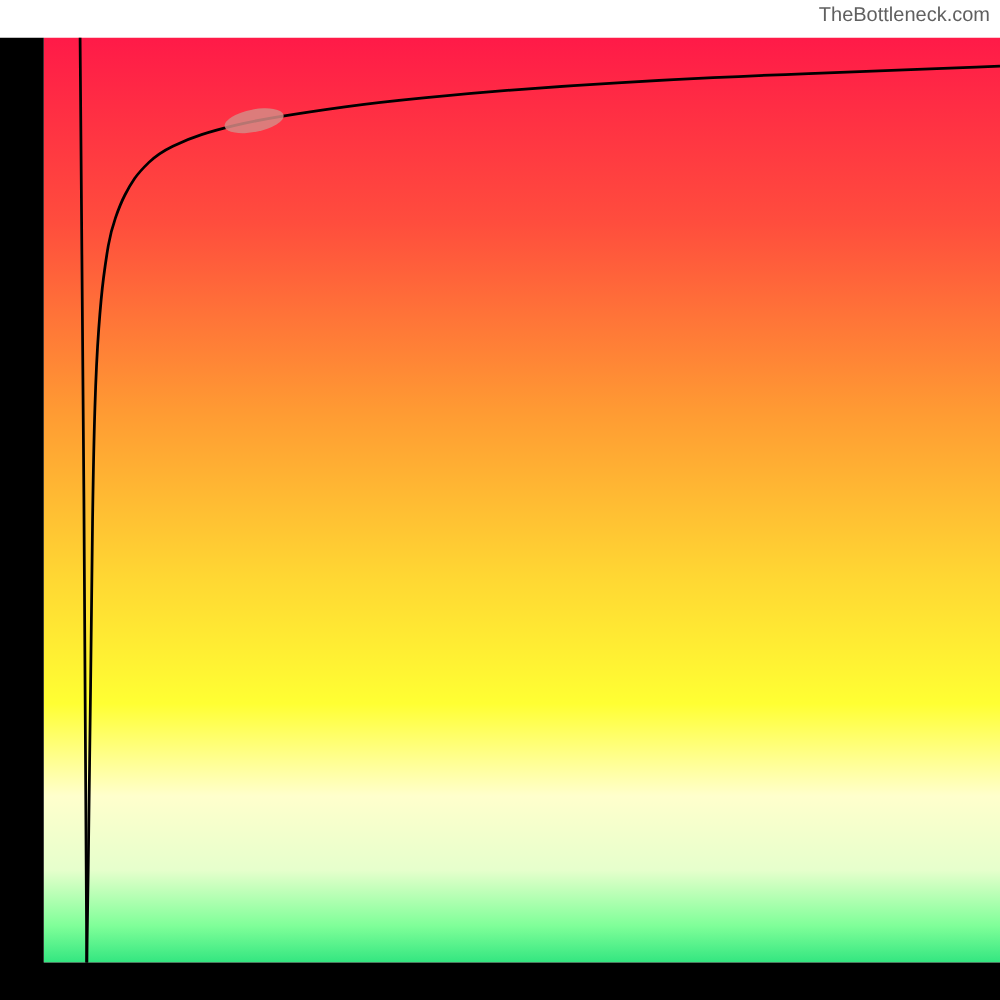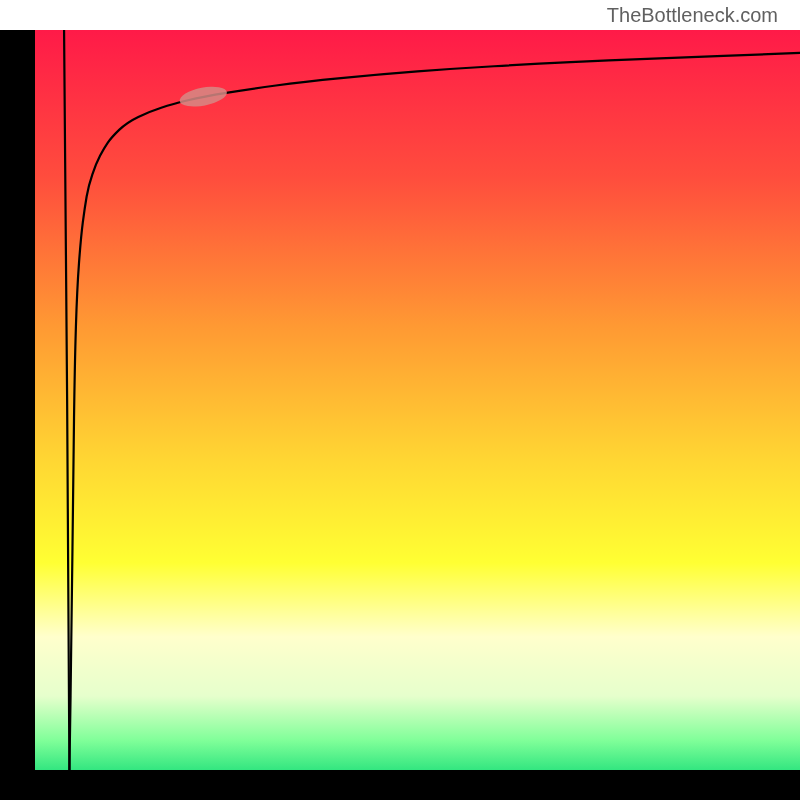--- a/index.html
+++ b/index.html
@@ -7,22 +7,22 @@
     padding: 0;
     width: 800px;
     height: 800px;
     position: relative;
     background: #ffffff;
     font-family: Arial, Helvetica, sans-serif;
   }
   .watermark {
     position: absolute;
     top: 4px;
-    right: 22px;
-    font-size: 20px;
+    right: 8px;
+    font-size: 16px;
     color: #606060;
     font-weight: normal;
     letter-spacing: 0px;
     z-index: 10;
   }
   .chart-container {
     position: absolute;
     top: 30px;
     left: 0;
     width: 800px;

